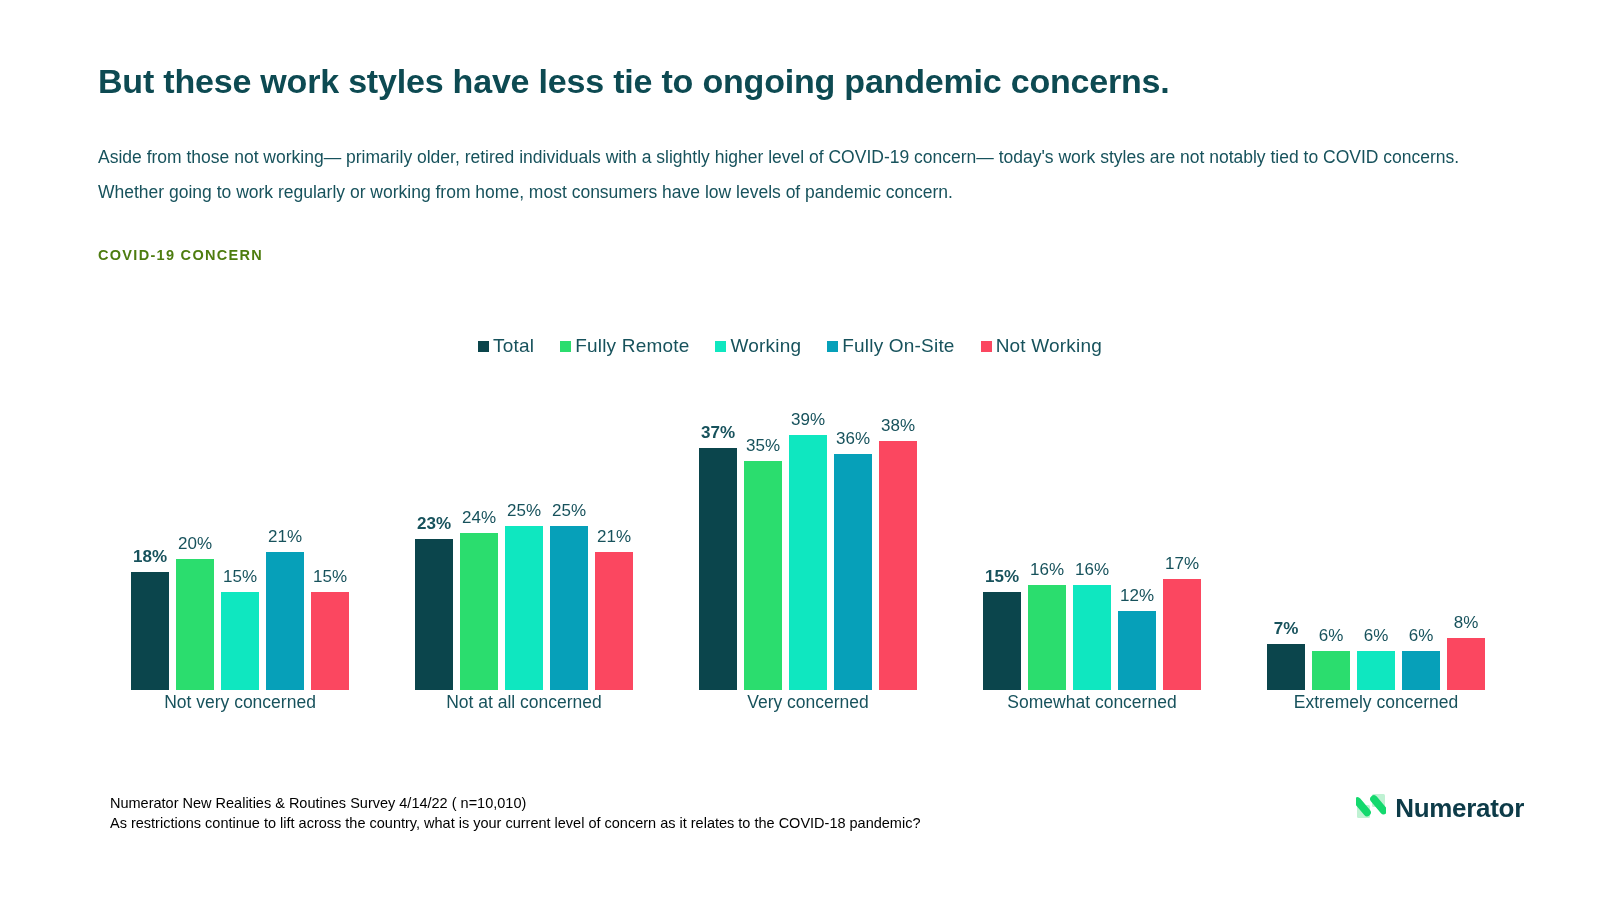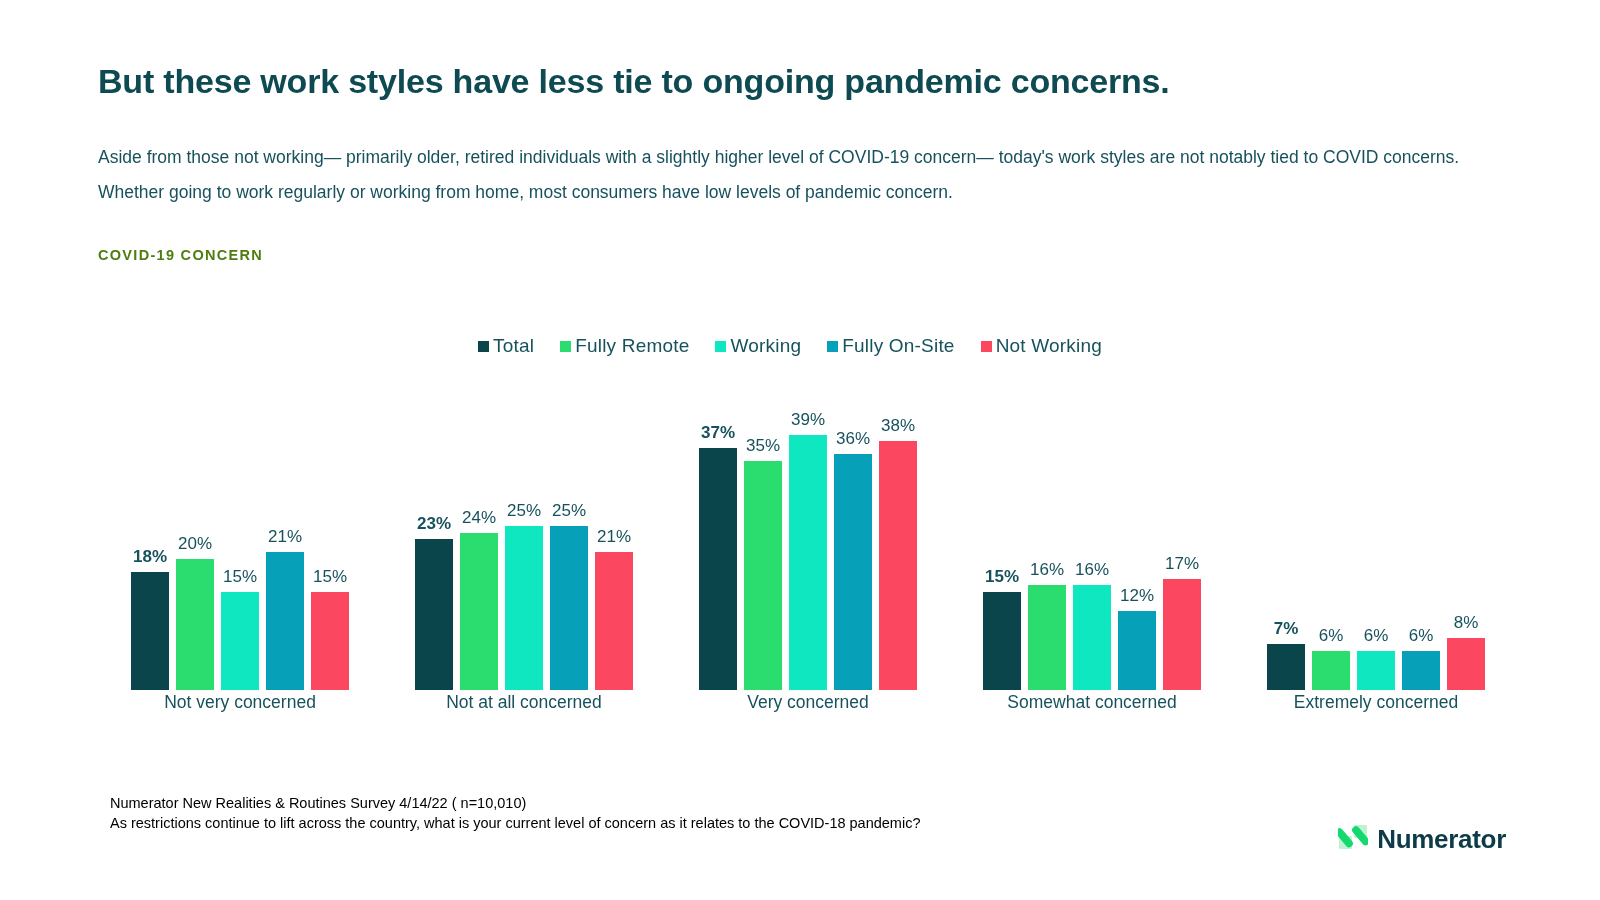--- a/index.html
+++ b/index.html
@@ -72,22 +72,22 @@
   }
 
   
   .footnote {
     position: absolute; left: 110px; top: 793px;
     font-size: 14.5px; line-height: 20px; color: #000000;
   }
   .footnote div { white-space: nowrap; }
 
   .logo {
-    position: absolute; right: 94px; top: 791px;
-    display: flex; align-items: center; gap: 9px; margin-top: 31px;
+    position: absolute; right: 76px; top: 791px;
+    display: flex; align-items: center; gap: 9px;
   }
   .logo-word { font-size: 26px; font-weight: bold; color: #0d3b48; letter-spacing: -0.3px; }
 </style>
 </head>
 <body>
 
 <div class="slide">
 
   <div class="title">But these work styles have less tie to ongoing pandemic concerns.</div>
   <div class="subtitle">Aside from those not working— primarily older, retired individuals with a slightly higher level of COVID-19 concern— today's work styles are not notably tied to COVID concerns. Whether going to work regularly or working from home, most consumers have low levels of pandemic concern.</div>

